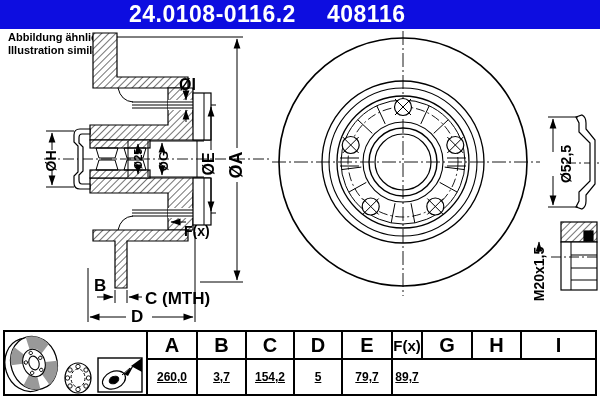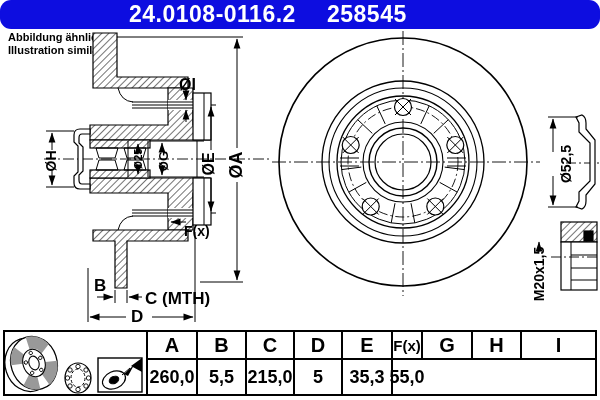--- a/index.html
+++ b/index.html
@@ -1,42 +1,42 @@
 <!DOCTYPE html>
 <html><head>
 <meta charset="utf-8">
 <style>
   html,body{margin:0;padding:0}
   body{width:600px;height:400px;position:relative;background:#fff;overflow:hidden;
        font-family:"Liberation Sans",sans-serif;}
-  .header{position:absolute;left:0;top:0;width:600px;height:29px;background:#0d0de0;border-radius:11px;}
+  .header{position:absolute;left:0;top:0;width:600px;height:29px;background:#0d0de0;}
   .header span{position:absolute;top:0;height:29px;line-height:28px;color:#fff;
        font-weight:bold;font-size:23px;letter-spacing:0.5px;white-space:nowrap;}
   .pn{left:129px}
   .an{left:327px}
   .note{position:absolute;left:8px;top:31px;font-size:11px;font-weight:bold;line-height:13px;color:#000;}
   svg.drawing{position:absolute;left:0;top:0;width:600px;height:400px;}
   svg text{font-family:"Liberation Sans",sans-serif;font-weight:bold;fill:#000;}
   .spec-table{position:absolute;left:3px;top:330px;width:594px;height:66px;border:2px solid #000;
        box-sizing:border-box;display:grid;background:#fff;
        grid-template-columns:141px 50px 49px 48px 48px 50px 30px 50px 49px 75px;
        grid-template-rows:28px 34px;}
   .icon-cell{grid-row:1/3;display:flex;align-items:center;}
   .hc,.vc{display:flex;align-items:center;justify-content:center;border-left:2px solid #000;
        box-sizing:border-box;font-weight:bold;white-space:nowrap;}
   .hc{font-size:20px;border-bottom:2px solid #000;}
   .hc.small{font-size:15px;}
-  .vc{font-size:18px;}
+  .vc{font-size:12px;text-decoration:underline;}
 </style>
 </head>
 <body>
 
 <div class="header">
   <span class="pn">24.0108-0116.2</span>
-  <span class="an">258545</span>
+  <span class="an">408116</span>
 </div>
 
 <div class="note">
   <div>Abbildung ähnlich</div>
   <div>Illustration similar</div>
 </div>
 
 <svg class="drawing" viewBox="0 0 600 400">
   <defs>
     <pattern id="hat" patternUnits="userSpaceOnUse" width="5" height="5" patternTransform="rotate(45)">
@@ -265,18 +265,18 @@
   <div class="hc">B</div>
   <div class="hc">C</div>
   <div class="hc">D</div>
   <div class="hc">E</div>
   <div class="hc small">F(x)</div>
   <div class="hc">G</div>
   <div class="hc">H</div>
   <div class="hc">I</div>
 
   <div class="vc">260,0</div>
-  <div class="vc">5,5</div>
-  <div class="vc">215,0</div>
+  <div class="vc">3,7</div>
+  <div class="vc">154,2</div>
   <div class="vc">5</div>
-  <div class="vc">35,3</div>
-  <div class="vc">55,0</div>
+  <div class="vc">79,7</div>
+  <div class="vc">89,7</div>
 </div>
 
 </body></html>

